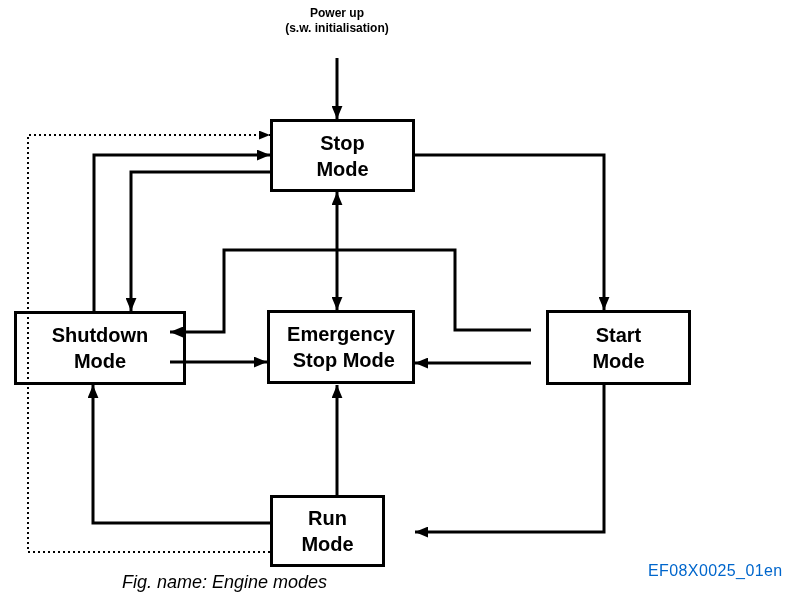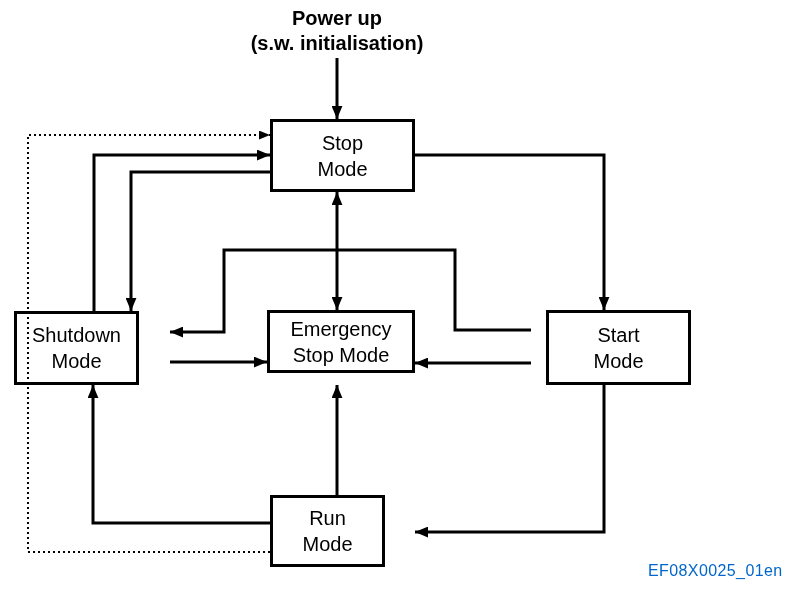--- a/index.html
+++ b/index.html
@@ -22,39 +22,39 @@
   }
   .node {
     position: absolute;
     box-sizing: border-box;
     border: 3px solid #000000;
     background: transparent;
     display: flex;
     align-items: center;
     justify-content: center;
     text-align: center;
-    font-weight: normal;
+    font-weight: bold;
     font-size: 20px;
     line-height: 1.3;
     color: #000000;
     white-space: pre-line;
   }
   .node-stop      { left: 270px; top: 119px; width: 145px; height: 73px; }
-  .node-shutdown  { left:  14px; top: 311px; width: 125px; height: 74px; }
-  .node-emergency { left: 267px; top: 310px; width: 148px; height: 63px; }
+  .node-shutdown  { left:  14px; top: 311px; width: 172px; height: 74px; }
+  .node-emergency { left: 267px; top: 310px; width: 148px; height: 74px; text-align: right; }
   .node-start     { left: 531px; top: 310px; width: 145px; height: 75px; margin-left: 15px; }
   .node-run       { left: 270px; top: 495px; width: 115px; height: 72px; }
   .powerup-label {
     position: absolute;
     left: 217px;
     top: 6px;
     width: 240px;
     text-align: center;
     font-weight: bold;
-    font-size: 20px;
+    font-size: 12px;
     line-height: 1.25;
     color: #000000;
     white-space: pre-line;
   }
   .figure-caption {
     position: absolute;
     left: 122px;
     top: 572px;
     font-style: italic;
     font-size: 18px;
@@ -122,16 +122,17 @@
 
   <div class="node node-emergency">Emergency
 Stop Mode</div>
 
   <div class="node node-start">Start
 Mode</div>
 
   <div class="node node-run">Run
 Mode</div>
 
+  <div class="figure-caption">Fig. name: Engine modes</div>
 
   <div class="doc-ref">EF08X0025_01en</div>
 
 </div>
 
 </body></html>

